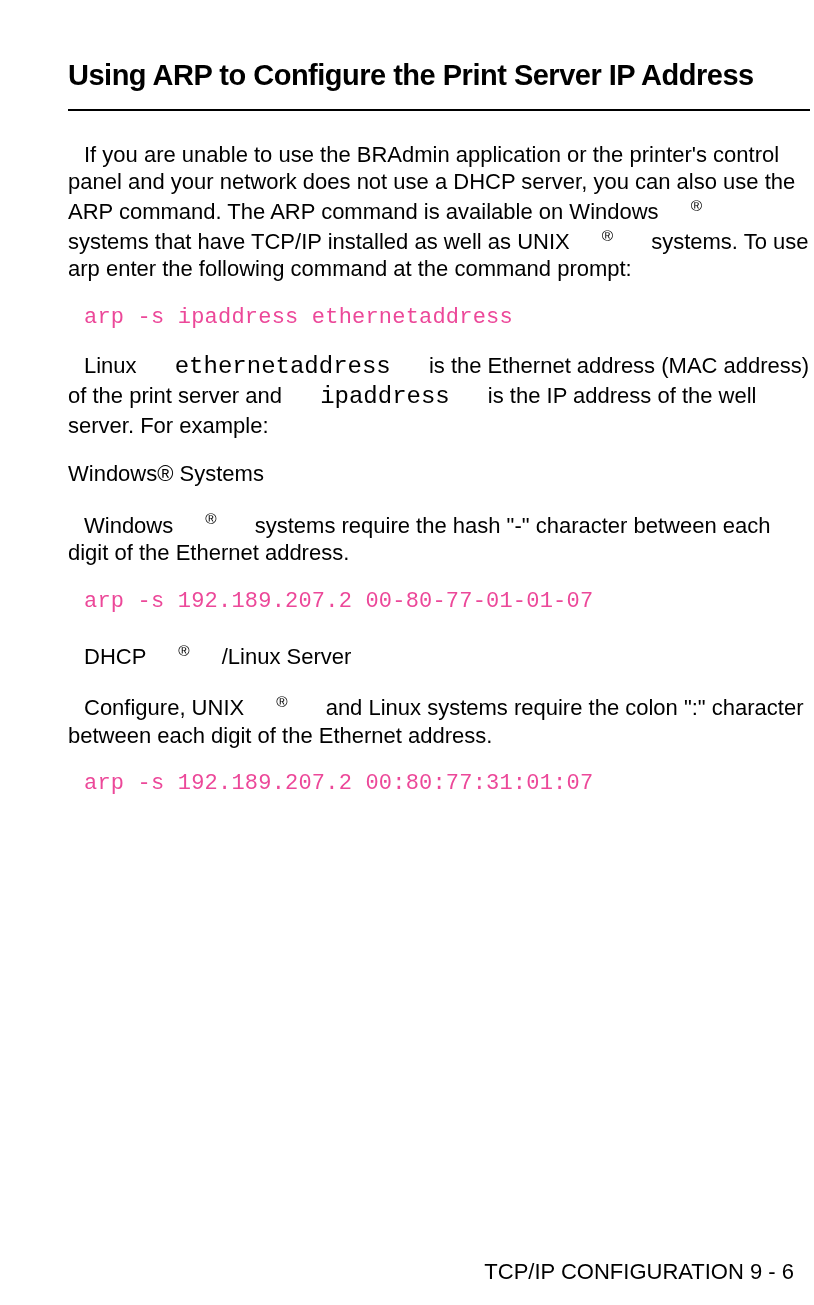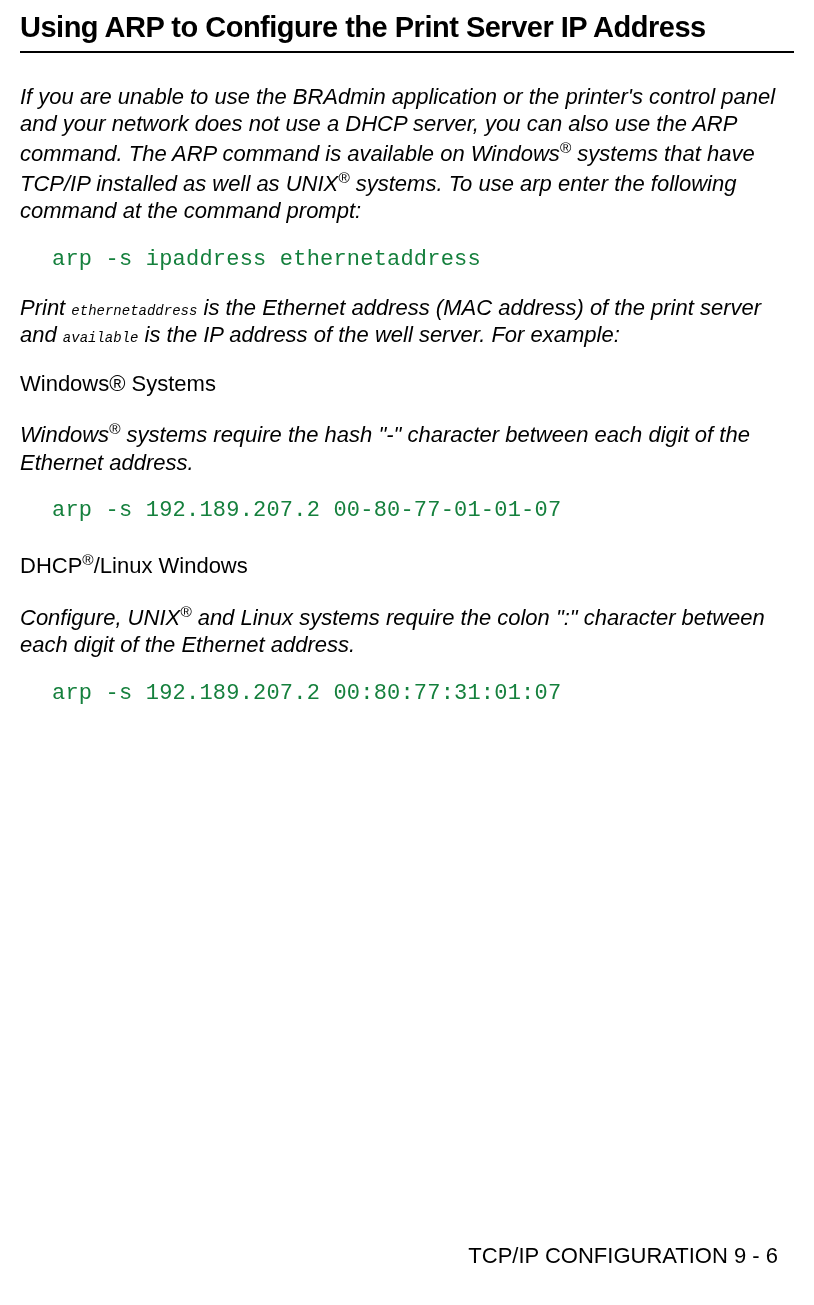--- a/index.html
+++ b/index.html
@@ -1,16 +1,16 @@
 <!DOCTYPE html>
 <html><head>
   <meta charset="utf-8">
   <style>
     * {
-      margin: 0;
+      margin: 16px;
       padding: 0;
       box-sizing: border-box;
     }
     body {
       font-family: Arial, Helvetica, sans-serif;
       background: #fff;
       color: #000;
       width: 814px;
       height: 1305px;
       padding: 10px 20px 20px 20px;
@@ -25,33 +25,32 @@
     }
     .heading-rule {
       border: none;
       border-top: 2px solid #000;
       margin-bottom: 30px;
     }
     .body-text {
       font-size: 22px;
       line-height: 1.25;
       margin-bottom: 22px;
-      font-style: italic;
     }
     .code-block {
       font-family: "Courier New", Courier, monospace;
       font-size: 22px;
       margin-left: 32px;
       margin-bottom: 22px;
-      color: #15803d;
+      color: #ec4899;
       letter-spacing: 0.2px;
     }
     .inline-code {
       font-family: "Courier New", Courier, monospace;
-      font-size: 14px;
+      font-size: 24px;
     }
     .sub-heading {
       font-size: 22px;
       font-weight: normal;
       margin-bottom: 22px;
     }
     .sup {
       font-size: 0.7em;
       vertical-align: super;
     }
@@ -68,33 +67,33 @@
 <h1 class="main-heading">Using ARP to Configure the Print Server IP Address</h1>
 <hr class="heading-rule">
 
 <p class="body-text">
   <span>If you are unable to use the BRAdmin application or the printer's control panel and your network does not use a DHCP server, you can also use the ARP command. The ARP command is available on Windows</span><span class="sup">®</span><span> systems that have TCP/IP installed as well as UNIX</span><span class="sup">®</span><span> systems. To use arp enter the following command at the command prompt:</span>
 </p>
 
 <div class="code-block">arp -s ipaddress ethernetaddress</div>
 
 <p class="body-text">
-  <span>Print </span><span class="inline-code">ethernetaddress</span><span> is the Ethernet address (MAC address) of the print server and </span><span class="inline-code">available</span><span> is the IP address of the well server. For example:</span>
+  <span>Linux </span><span class="inline-code">ethernetaddress</span><span> is the Ethernet address (MAC address) of the print server and </span><span class="inline-code">ipaddress</span><span> is the IP address of the well server. For example:</span>
 </p>
 
 <h2 class="sub-heading">Windows® Systems</h2>
 
 <p class="body-text">
   <span>Windows</span><span class="sup">®</span><span> systems require the hash "-" character between each digit of the Ethernet address.</span>
 </p>
 
 <div class="code-block">arp -s 192.189.207.2 00-80-77-01-01-07</div>
 
 <h2 class="sub-heading" style="margin-top:28px;">
-  <span>DHCP</span><span class="sup">®</span><span>/Linux Windows</span>
+  <span>DHCP</span><span class="sup">®</span><span>/Linux Server</span>
 </h2>
 
 <p class="body-text">
   <span>Configure, UNIX</span><span class="sup">®</span><span> and Linux systems require the colon ":" character between each digit of the Ethernet address.</span>
 </p>
 
 <div class="code-block">arp -s 192.189.207.2 00:80:77:31:01:07</div>
 
 <div class="footer">TCP/IP CONFIGURATION 9 - 6</div>
 

